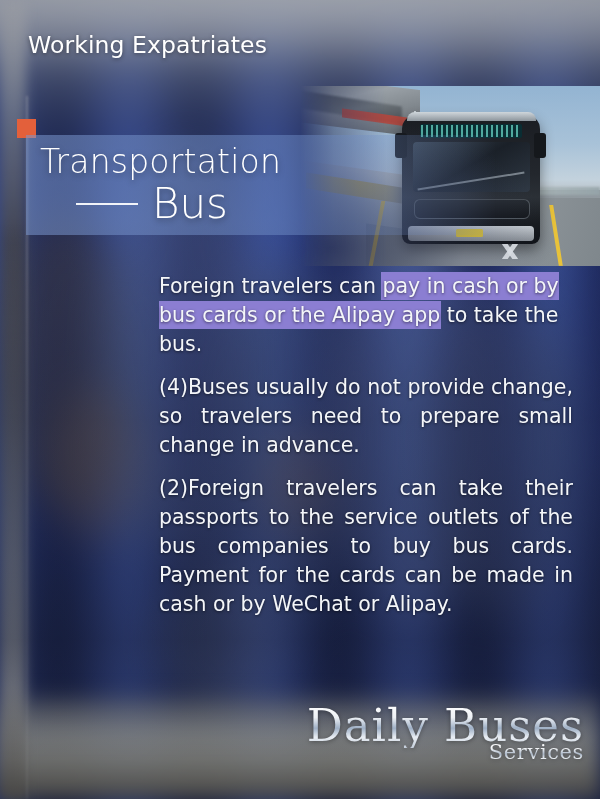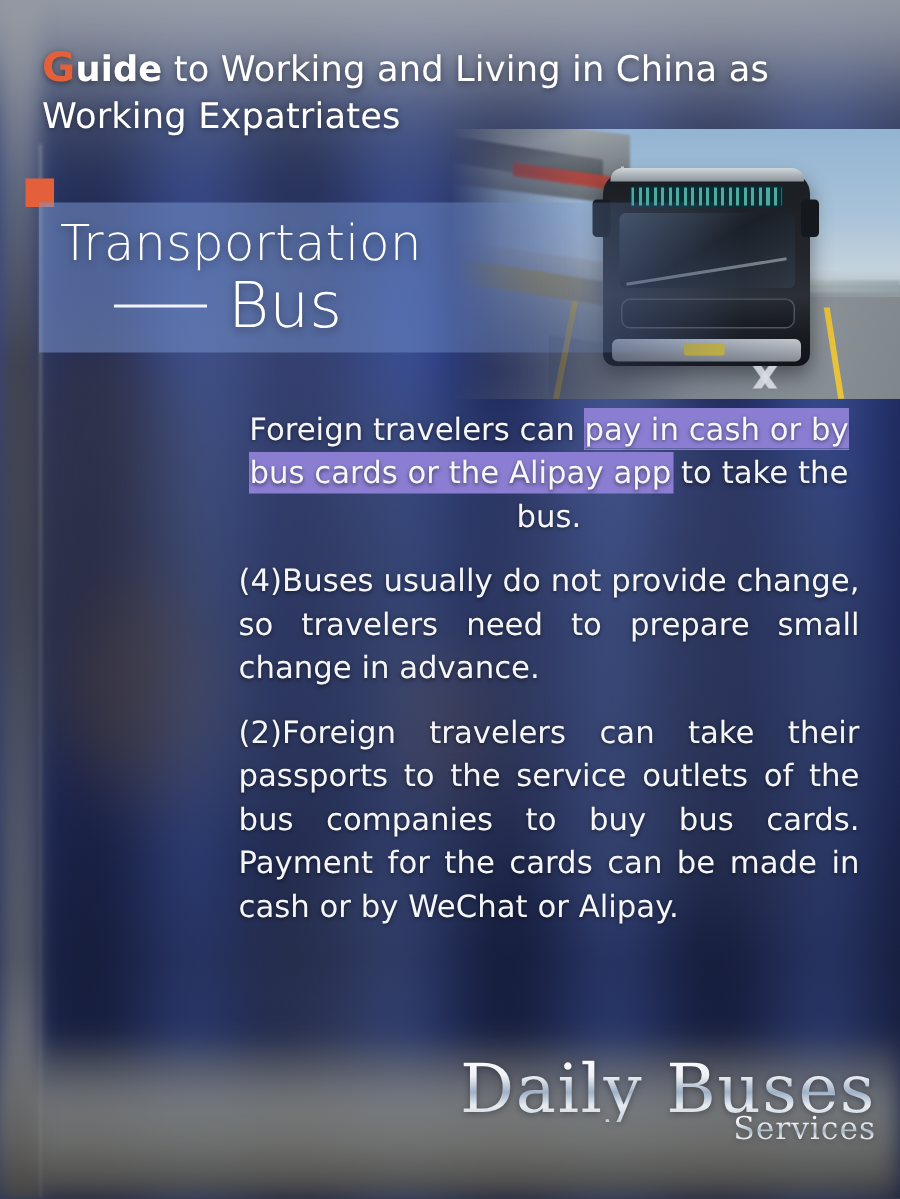--- a/index.html
+++ b/index.html
@@ -335,21 +335,21 @@
   .para {
     color: #f4f6f9;
     font-size: 20.5px;
     line-height: 29px;
     text-align: justify;
     text-justify: inter-word;
     margin: 0 0 14px 0;
     text-shadow: 0 1px 3px rgba(0,0,0,.55);
   }
   .para:last-child { margin-bottom: 0; }
-  .para-last-line { text-align: center; }
+  .para-last-line { text-align: left; }
   .hl {
     background: #8b7ed2;
     box-shadow: 0 0 0 1px #8b7ed2;
     padding: 1px 0;
   }
 
   
   .footer-logo {
     position: absolute;
     right: 16px;
@@ -425,21 +425,20 @@
     <div class="bus-grille"></div>
     <div class="bus-bumper"></div>
     <div class="bus-plate"></div>
     <div class="bus-mirror-l"></div>
     <div class="bus-mirror-r"></div>
     <div class="road-arrow"></div>
     <div class="photo-blur-tint"></div>
   </div>
 
   <div class="header">
-    <div class="header-line"><span class="hdr-g">G</span><span class="hdr-bold">uide</span><span> to Working and Living in China as</span></div>
     <div class="header-line">Working Expatriates</div>
   </div>
 
   <div class="title-marker"></div>
   <div class="title-panel"></div>
   <div class="title-block">
     <div class="title-main">Transportation</div>
     <div class="title-sub-row">
       <span class="title-rule"></span>
       <span class="title-sub">Bus</span>

